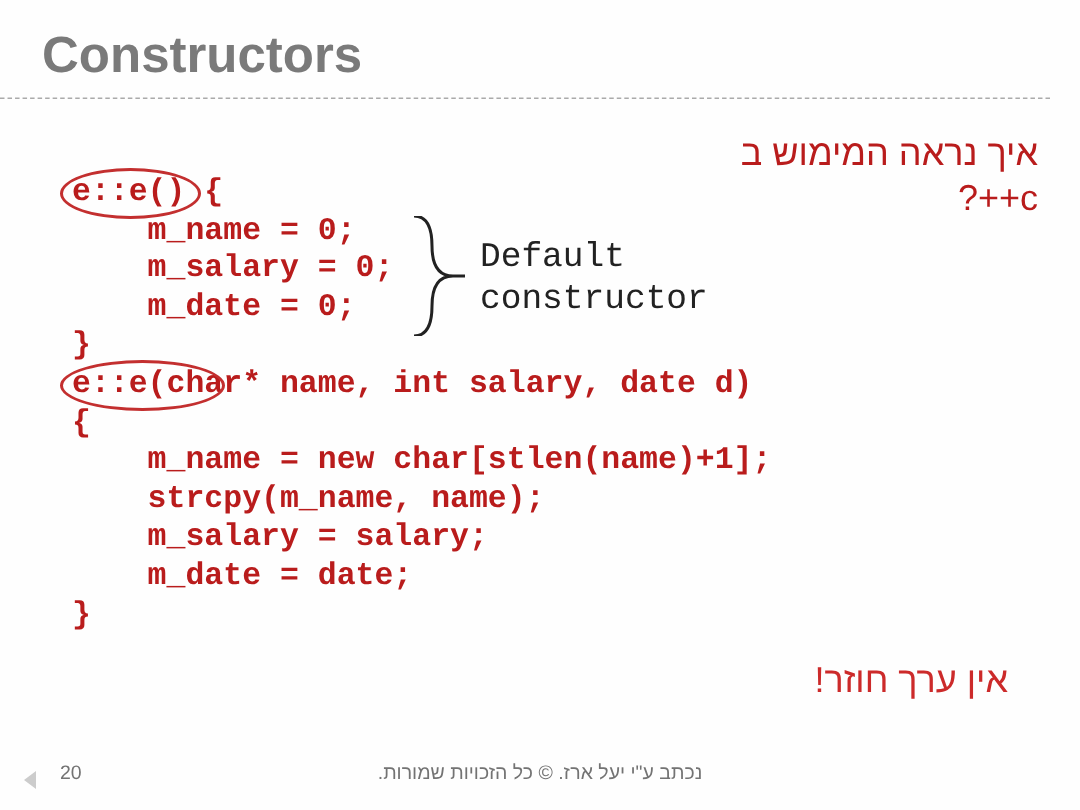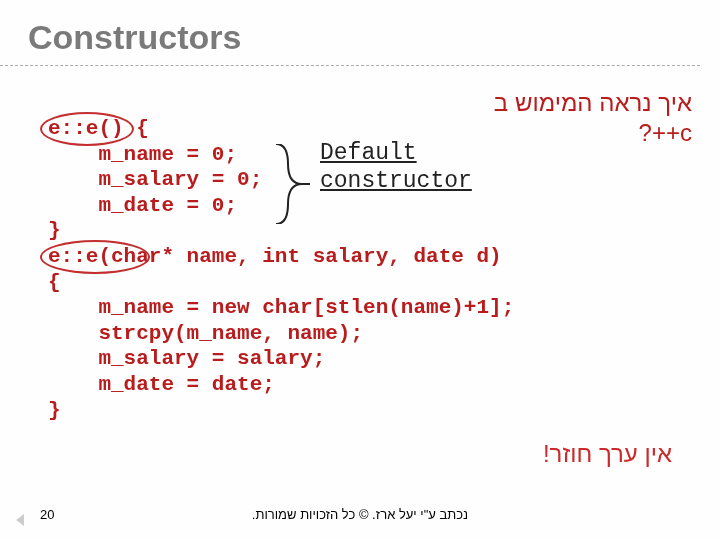--- a/index.html
+++ b/index.html
@@ -54,25 +54,24 @@
     position: absolute;
     top: 240px;
     left: 40px;
     width: 106px;
     height: 30px;
     border: 2px solid #c32f2f;
     border-radius: 50%;
   }
   .label-default {
     position: absolute;
-    top: 140px;
+    top: 158px;
     left: 320px;
     font-family: "Courier New", monospace;
     font-size: 23px;
-    text-decoration: underline;
     color: #222;
     line-height: 1.2;
   }
   .bracket {
     position: absolute;
     top: 144px;
     left: 274px;
     width: 36px;
     height: 80px;
   }
@@ -87,21 +86,21 @@
   }
   .footer {
     position: absolute;
     bottom: 14px;
     left: 0;
     right: 0;
     height: 24px;
     display: flex;
     align-items: center;
     font-size: 13px;
-    color: #000000;
+    color: #737373;
   }
   .page-num {
     position: absolute;
     left: 40px;
   }
   .footer-center {
     width: 100%;
     text-align: center;
     direction: rtl;
   }

